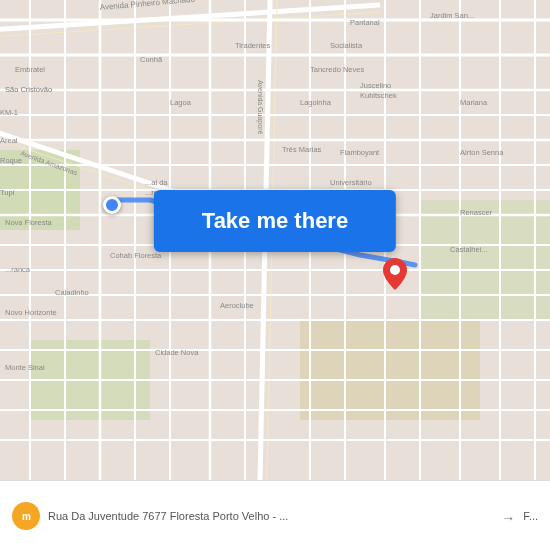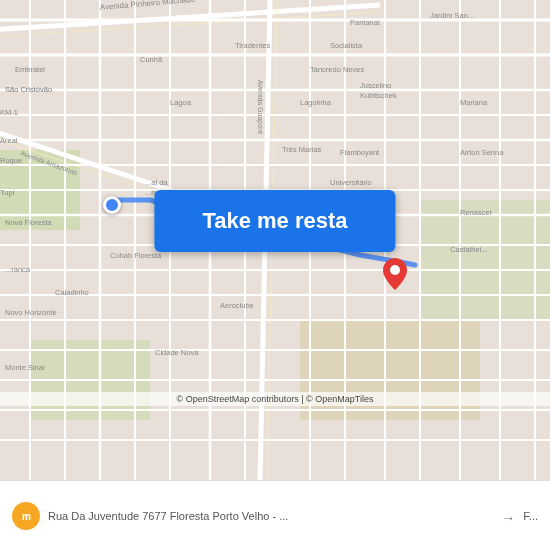--- a/index.html
+++ b/index.html
@@ -247,25 +247,22 @@
 
   <div class="origin-dot"></div>
 
   <div class="dest-pin">
     <svg viewBox="0 0 24 32" width="24" height="32" xmlns="http://www.w3.org/2000/svg">
       <path d="M12 0C5.4 0 0 5.4 0 12c0 9 12 20 12 20s12-11 12-20C24 5.4 18.6 0 12 0z" fill="#e53935"></path>
       <circle cx="12" cy="12" r="5" fill="white"></circle>
     </svg>
   </div>
 
-  <button id="cta-button">Take me resta</button>
-
-  <div class="attribution">
-    <span>© OpenStreetMap contributors | © OpenMapTiles</span>
-  </div>
+  <button id="cta-button">Take me there</button>
+
 </div>
 
 <div id="bottom-bar">
   <div class="moovit-logo">
     <div class="moovit-icon">
       <svg width="16" height="16" viewBox="0 0 16 16" xmlns="http://www.w3.org/2000/svg">
         <circle cx="8" cy="8" r="8" fill="#f5a623"></circle>
         <text x="4" y="12" font-size="10" fill="white" font-weight="bold">m</text>
       </svg>
     </div>

